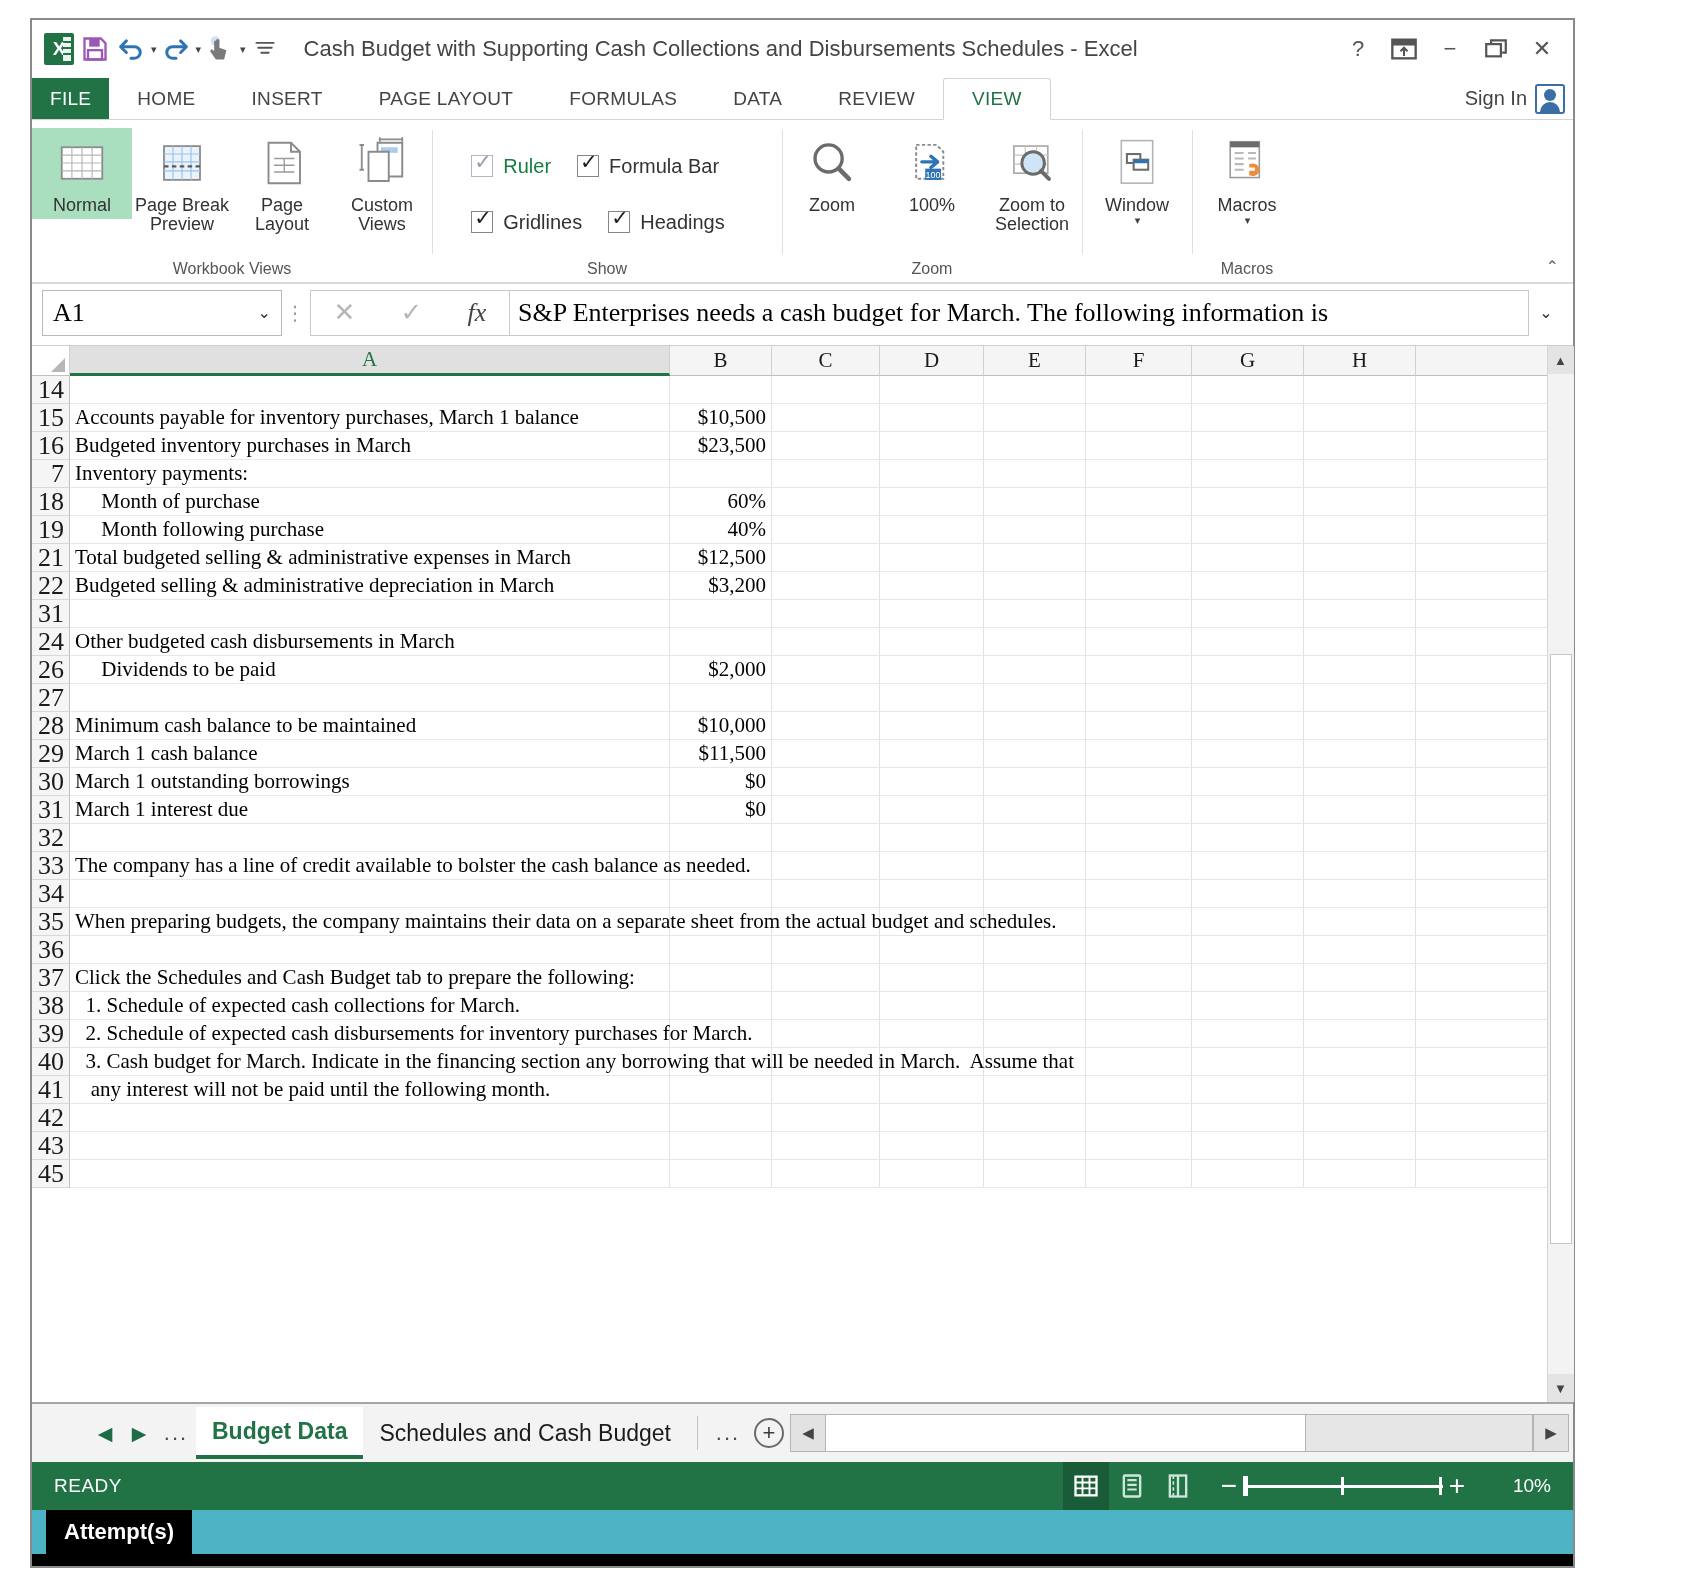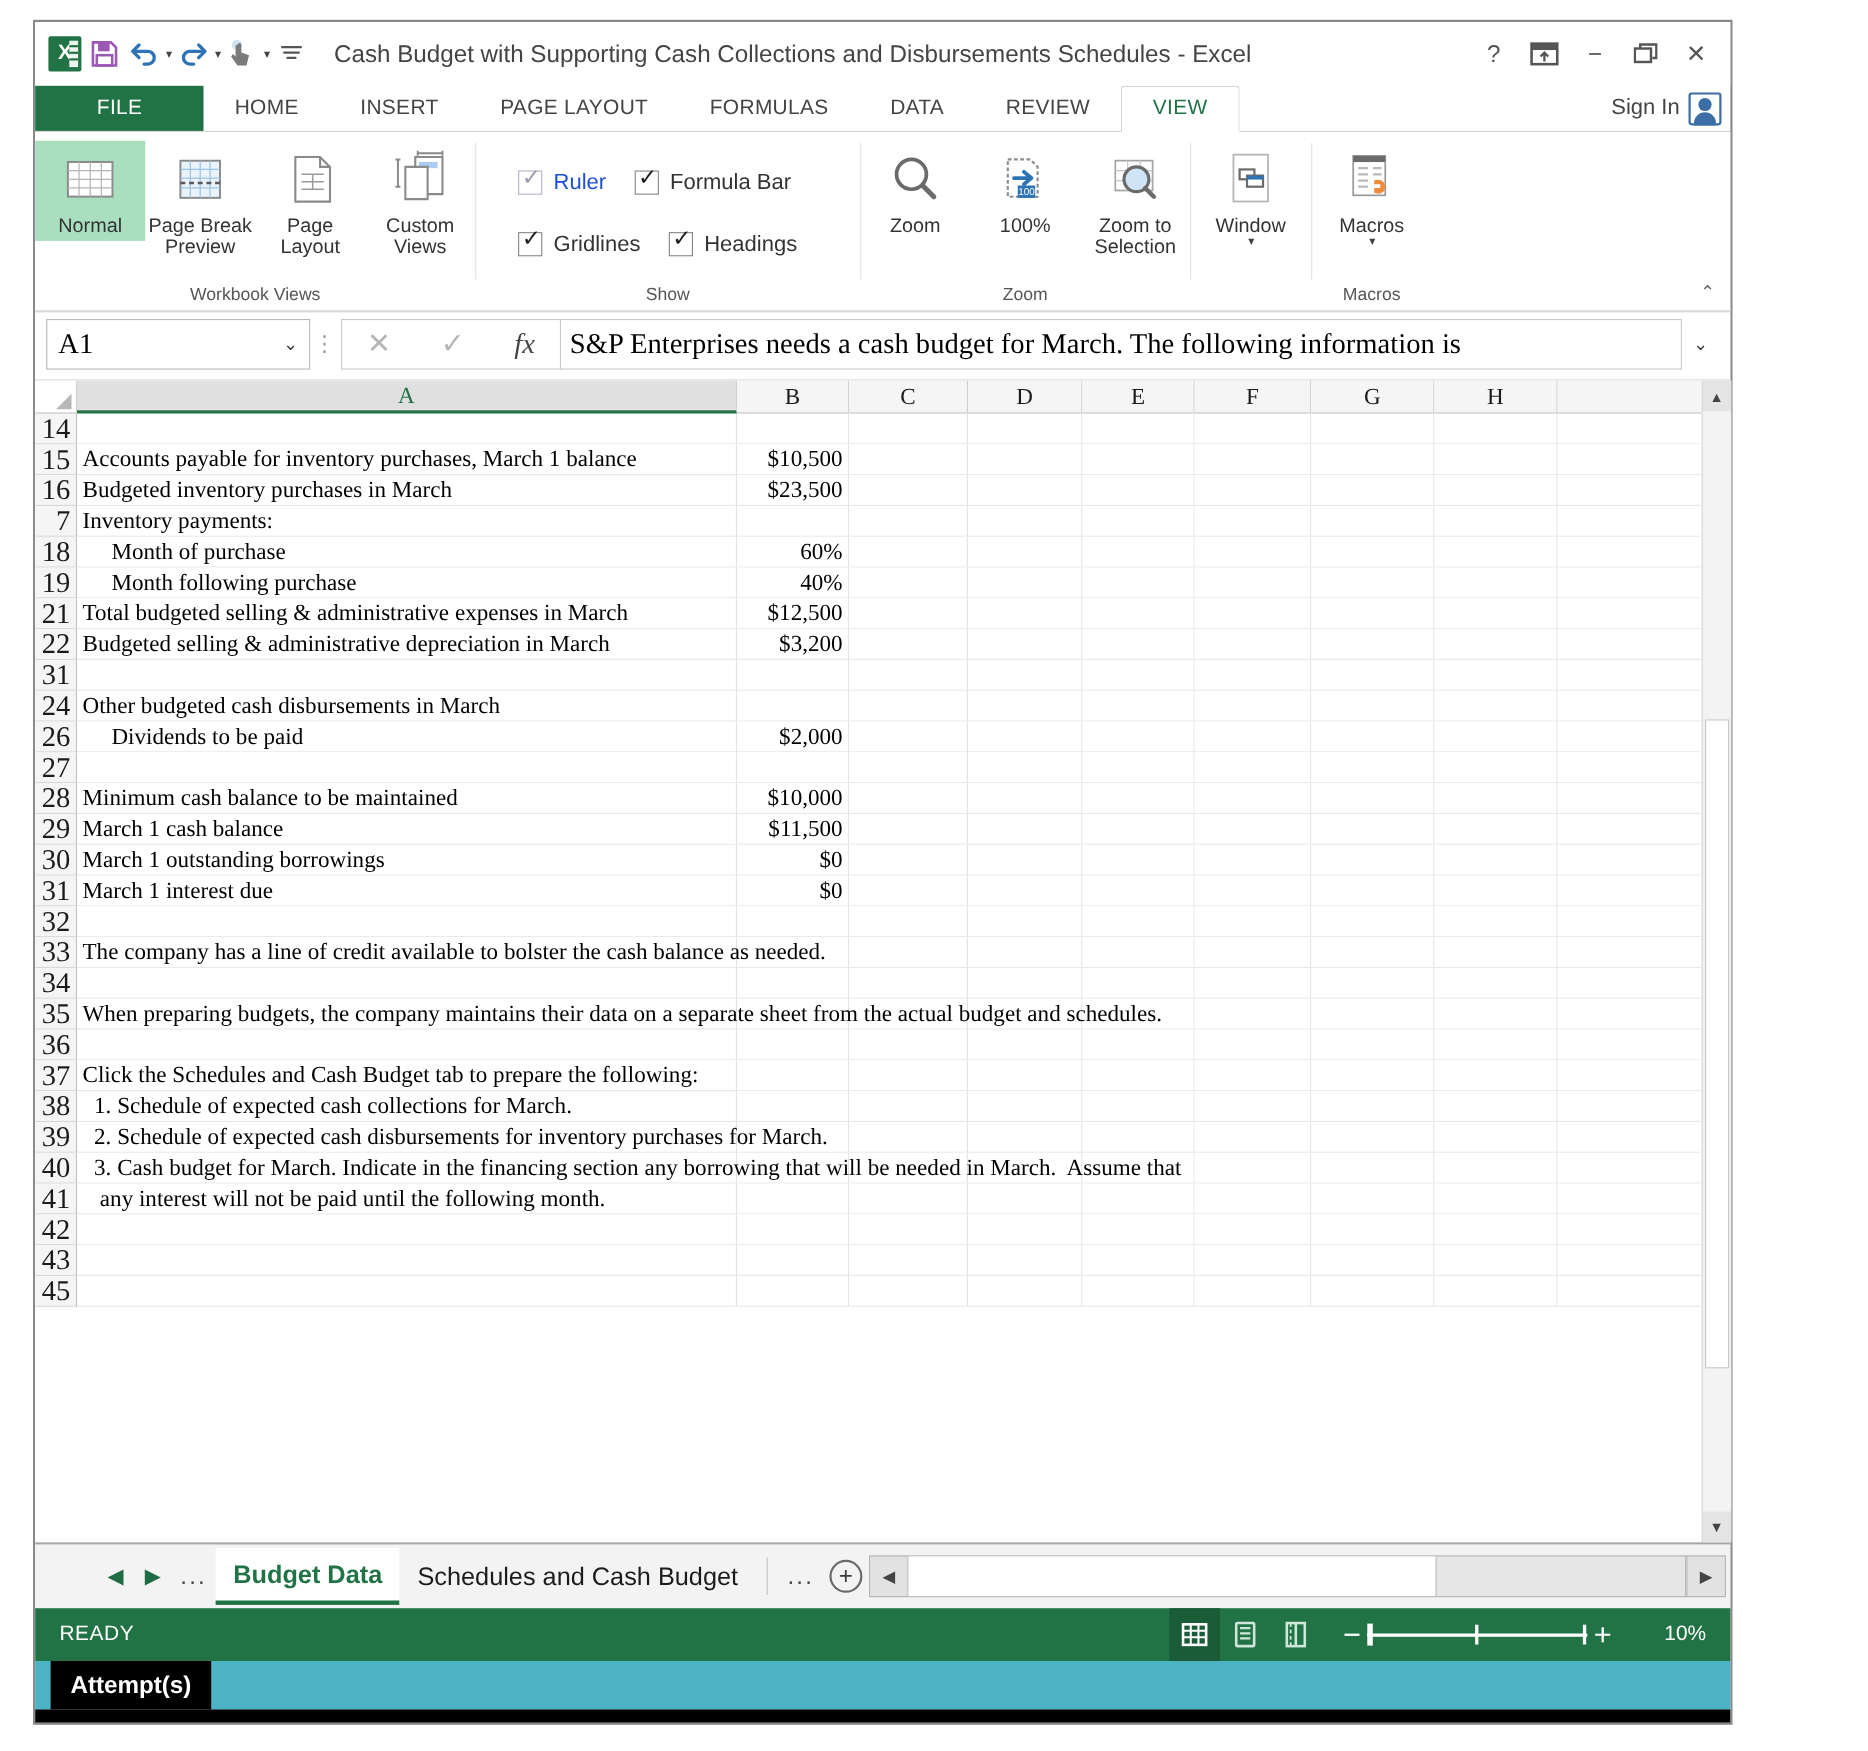--- a/index.html
+++ b/index.html
@@ -68,21 +68,21 @@
 
   
   .ribbon-tabs {
     height: 42px; display: flex; align-items: stretch;
     border-bottom: 1px solid #d4d4d4; flex: 0 0 auto; padding-left: 0px;
   }
   .rtab {
     padding: 0 28px; display: flex; align-items: center; justify-content: center;
     font-size: 19px; color: #444; letter-spacing: .3px;
   }
-  .rtab.file { background: #217346; color: #fff; font-weight: 400; padding: 0 56px; }
+  .rtab.file { background: #217346; color: #fff; font-weight: 400; padding: 0 18px; }
   .rtab.active {
     color: #217346; background: #fff;
     border: 1px solid #d4d4d4; border-bottom: 1px solid #fff;
     margin-bottom: -1px; border-radius: 3px 3px 0 0;
   }
 
   
   .ribbon {
     height: 164px; display: flex; background: #fff; flex: 0 0 auto;
     border-bottom: 2px solid #d9d9d9; position: relative;
@@ -114,21 +114,21 @@
     margin-right: 26px;
   }
   .chkbox {
     width: 22px; height: 22px; border: 1px solid #868686; margin-right: 10px;
     position: relative; background: #fff; flex: 0 0 auto;
   }
   .chkbox::after {
     content: "✓"; position: absolute; left: 2px; top: -5px;
     font-size: 21px; color: #1b1b1b; line-height: 22px;
   }
-  .chk.dim { color: #1d4ed8; }
+  .chk.dim { color: #15803d; }
   .chk.dim .chkbox { border-color: #b4b4c4; }
   .chk.dim .chkbox::after { color: #9a9ab0; }
 
   .ribbon-collapse {
     position: absolute; right: 14px; bottom: 6px; font-size: 16px; color: #666;
   }
 
   
   .fbar {
     height: 62px; display: flex; align-items: center; gap: 0;

